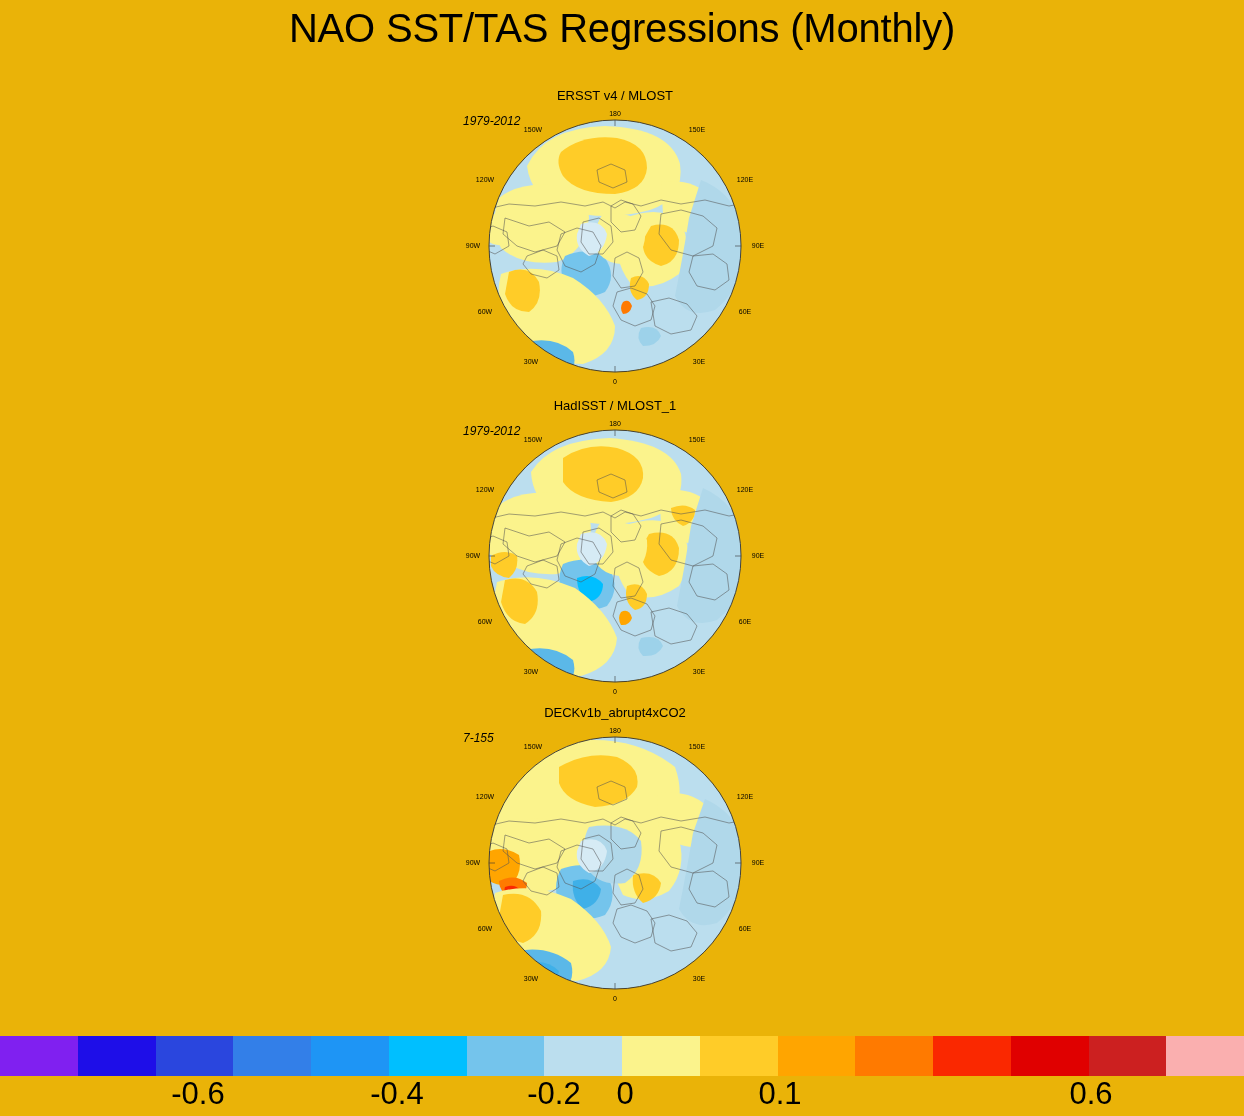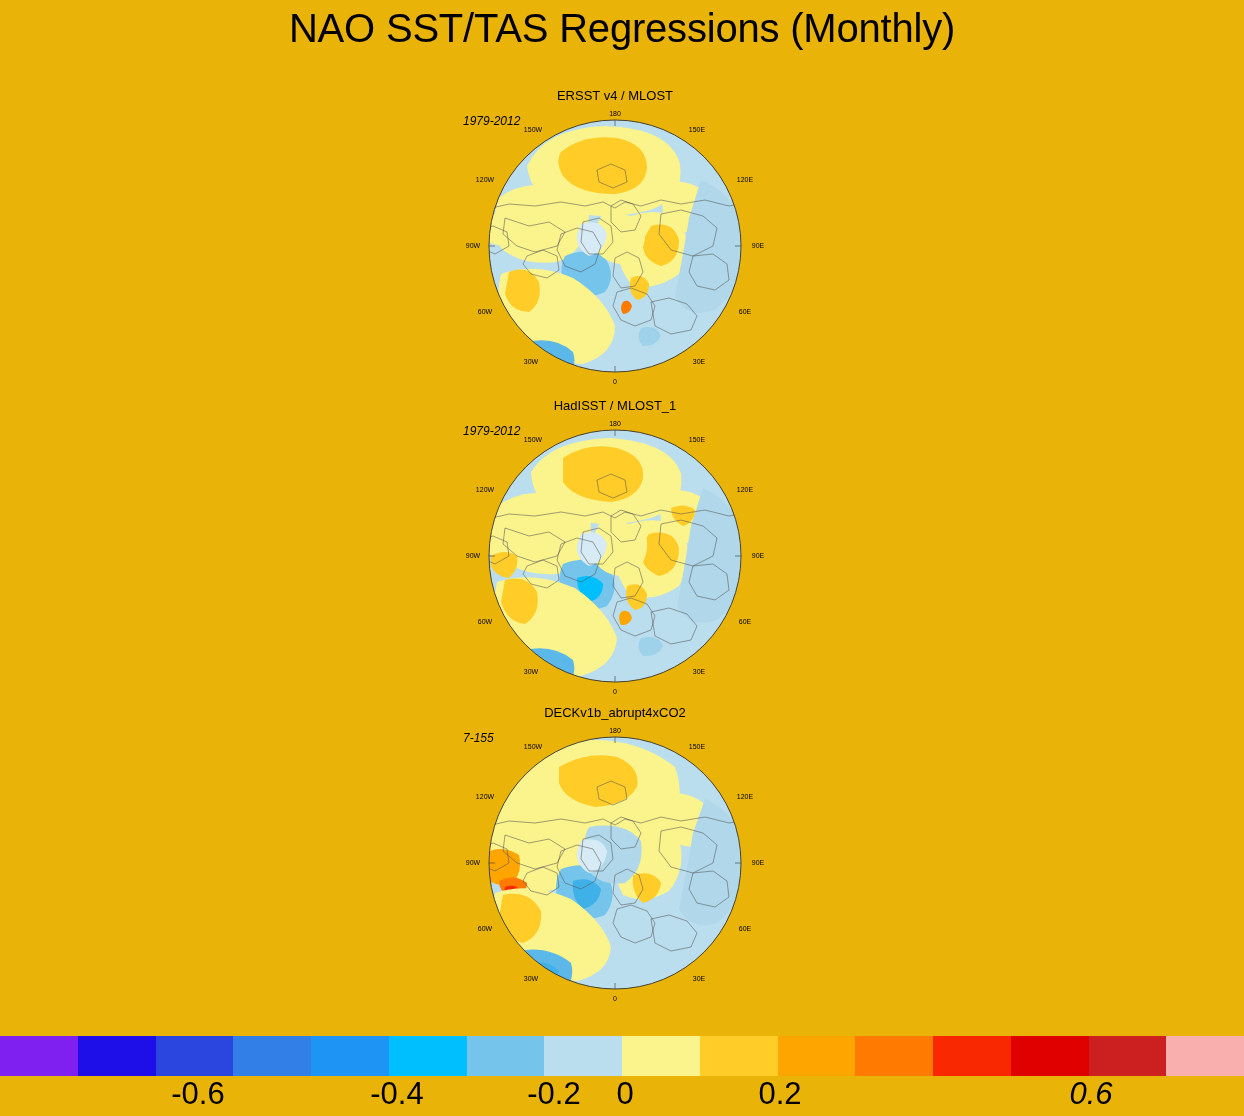--- a/index.html
+++ b/index.html
@@ -311,18 +311,18 @@
       <div class="cb-cell" style="background: rgb(250, 40, 0);"></div>
       <div class="cb-cell" style="background: rgb(224, 0, 0);"></div>
       <div class="cb-cell" style="background: rgb(204, 32, 32);"></div>
       <div class="cb-cell" style="background: rgb(250, 175, 175);"></div>
     </div>
   <div id="colorbar-labels">
       <div class="cb-label" style="left: 198px;">-0.6</div>
       <div class="cb-label" style="left: 354px; margin-left: 43px;">-0.4</div>
       <div class="cb-label" style="left: 509px; margin-left: 45px;">-0.2</div>
       <div class="cb-label" style="left: 625px;">0</div>
-      <div class="cb-label" style="left: 780px;">0.2</div>
+      <div class="cb-label" style="left: 780px;">0.1</div>
       <div class="cb-label" style="left: 935px; margin-top: 36px;">0.4</div>
-      <div class="cb-label" style="left: 1091px; font-style: italic;">0.6</div>
+      <div class="cb-label" style="left: 1091px;">0.6</div>
     </div>
 
 </div>
 
 </body></html>

